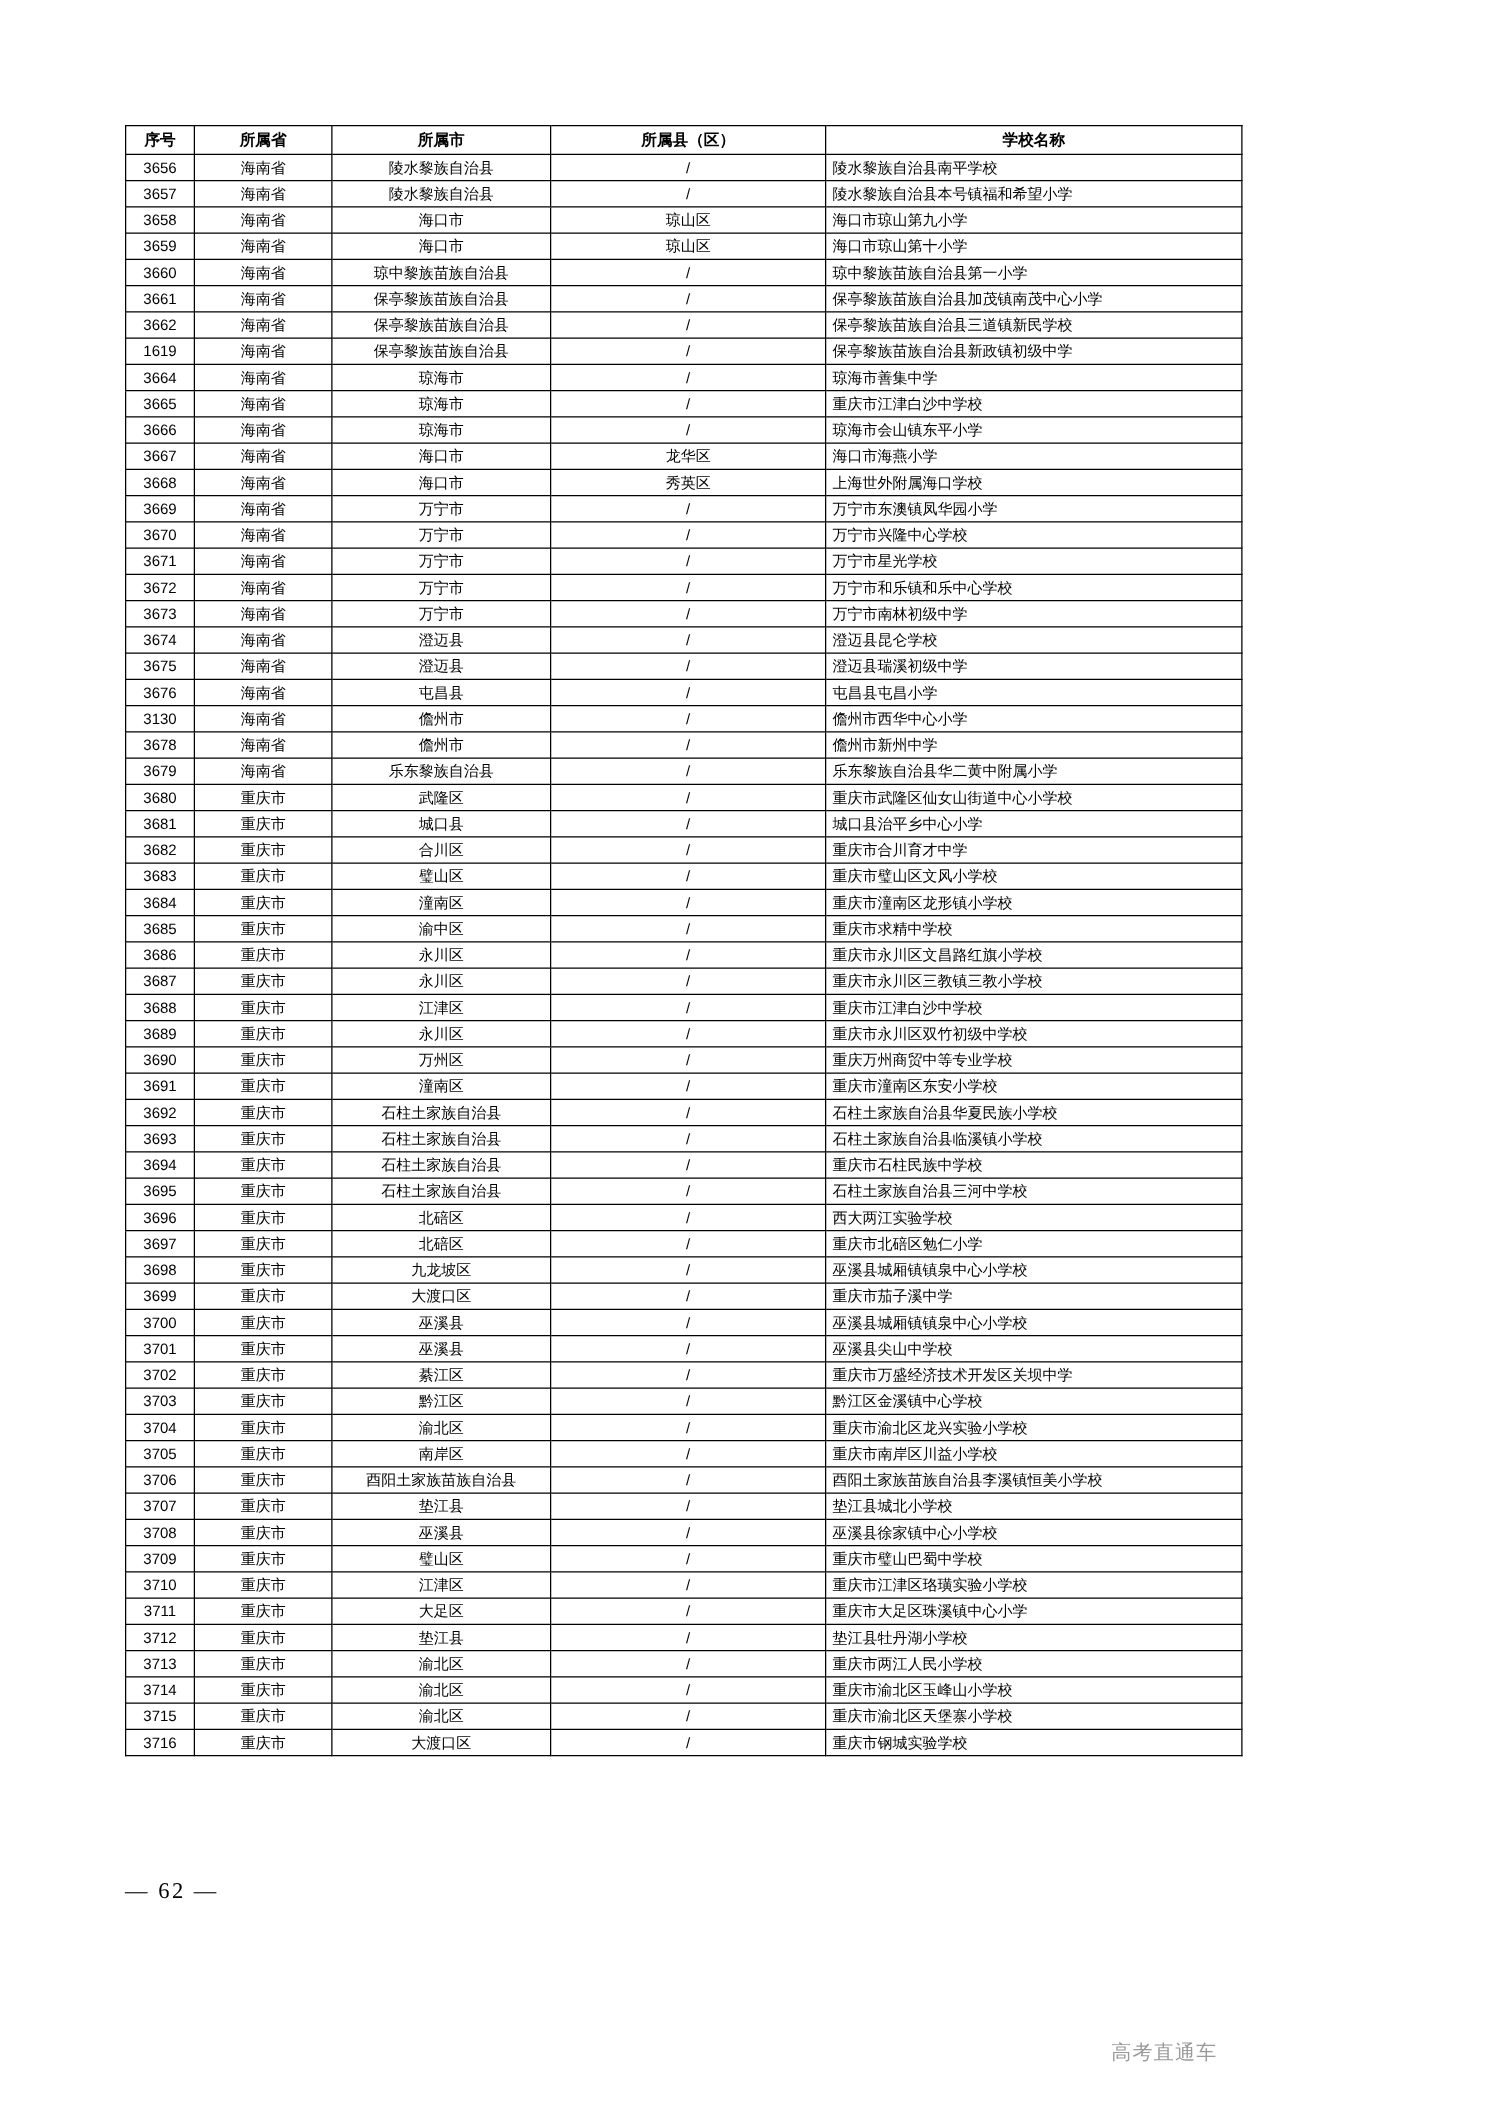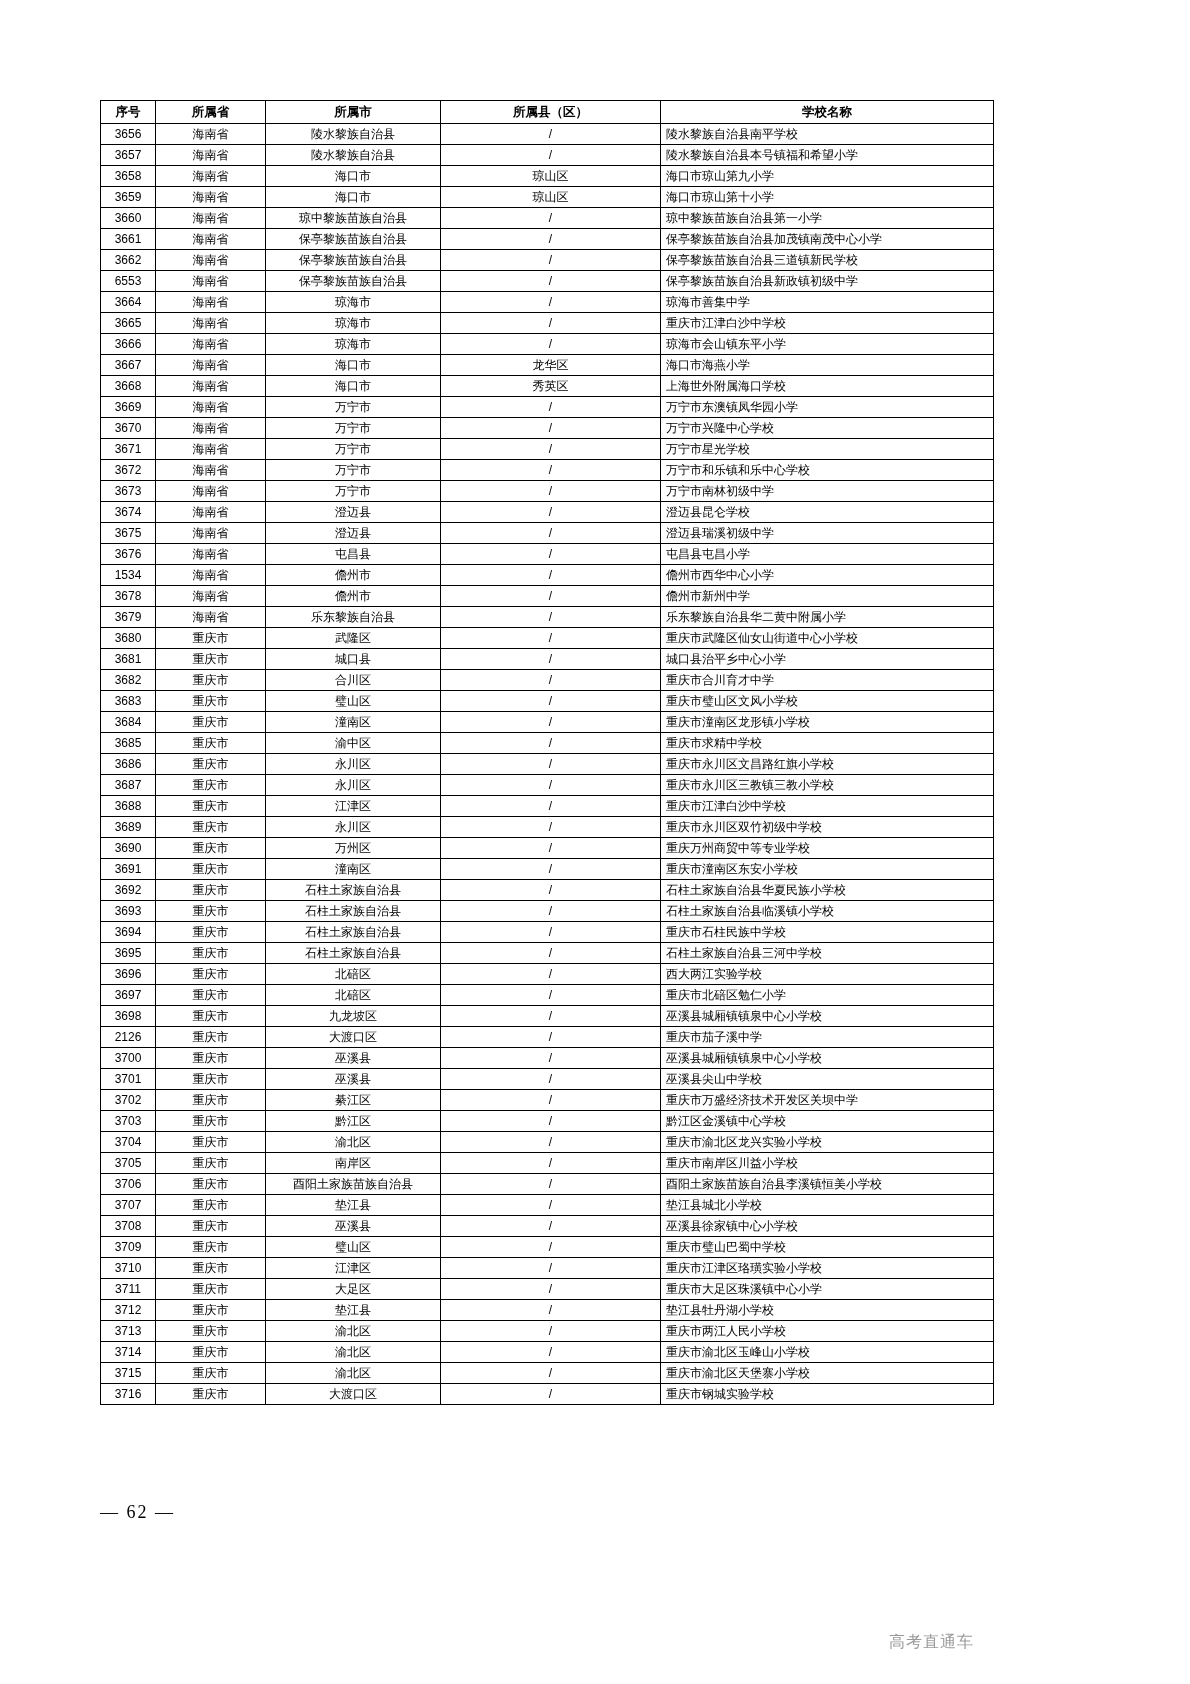--- a/index.html
+++ b/index.html
@@ -131,21 +131,21 @@
           <td class="col4">保亭黎族苗族自治县加茂镇南茂中心小学</td>
         </tr>
         <tr>
           <td class="col0">3662</td>
           <td class="col1">海南省</td>
           <td class="col2">保亭黎族苗族自治县</td>
           <td class="col3">/</td>
           <td class="col4">保亭黎族苗族自治县三道镇新民学校</td>
         </tr>
         <tr>
-          <td class="col0">6553</td>
+          <td class="col0">1619</td>
           <td class="col1">海南省</td>
           <td class="col2">保亭黎族苗族自治县</td>
           <td class="col3">/</td>
           <td class="col4">保亭黎族苗族自治县新政镇初级中学</td>
         </tr>
         <tr>
           <td class="col0">3664</td>
           <td class="col1">海南省</td>
           <td class="col2">琼海市</td>
           <td class="col3">/</td>
@@ -229,21 +229,21 @@
           <td class="col4">澄迈县瑞溪初级中学</td>
         </tr>
         <tr>
           <td class="col0">3676</td>
           <td class="col1">海南省</td>
           <td class="col2">屯昌县</td>
           <td class="col3">/</td>
           <td class="col4">屯昌县屯昌小学</td>
         </tr>
         <tr>
-          <td class="col0">1534</td>
+          <td class="col0">3130</td>
           <td class="col1">海南省</td>
           <td class="col2">儋州市</td>
           <td class="col3">/</td>
           <td class="col4">儋州市西华中心小学</td>
         </tr>
         <tr>
           <td class="col0">3678</td>
           <td class="col1">海南省</td>
           <td class="col2">儋州市</td>
           <td class="col3">/</td>
@@ -383,21 +383,21 @@
           <td class="col4">重庆市北碚区勉仁小学</td>
         </tr>
         <tr>
           <td class="col0">3698</td>
           <td class="col1">重庆市</td>
           <td class="col2">九龙坡区</td>
           <td class="col3">/</td>
           <td class="col4">巫溪县城厢镇镇泉中心小学校</td>
         </tr>
         <tr>
-          <td class="col0">2126</td>
+          <td class="col0">3699</td>
           <td class="col1">重庆市</td>
           <td class="col2">大渡口区</td>
           <td class="col3">/</td>
           <td class="col4">重庆市茄子溪中学</td>
         </tr>
         <tr>
           <td class="col0">3700</td>
           <td class="col1">重庆市</td>
           <td class="col2">巫溪县</td>
           <td class="col3">/</td>

